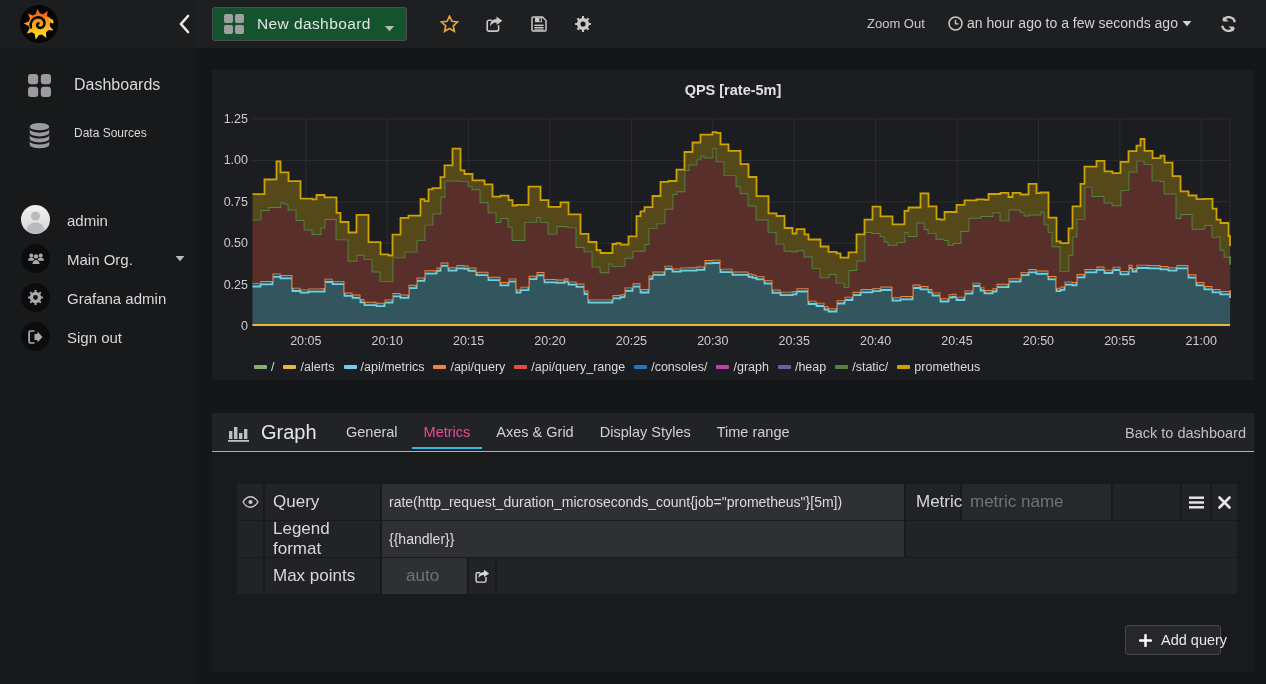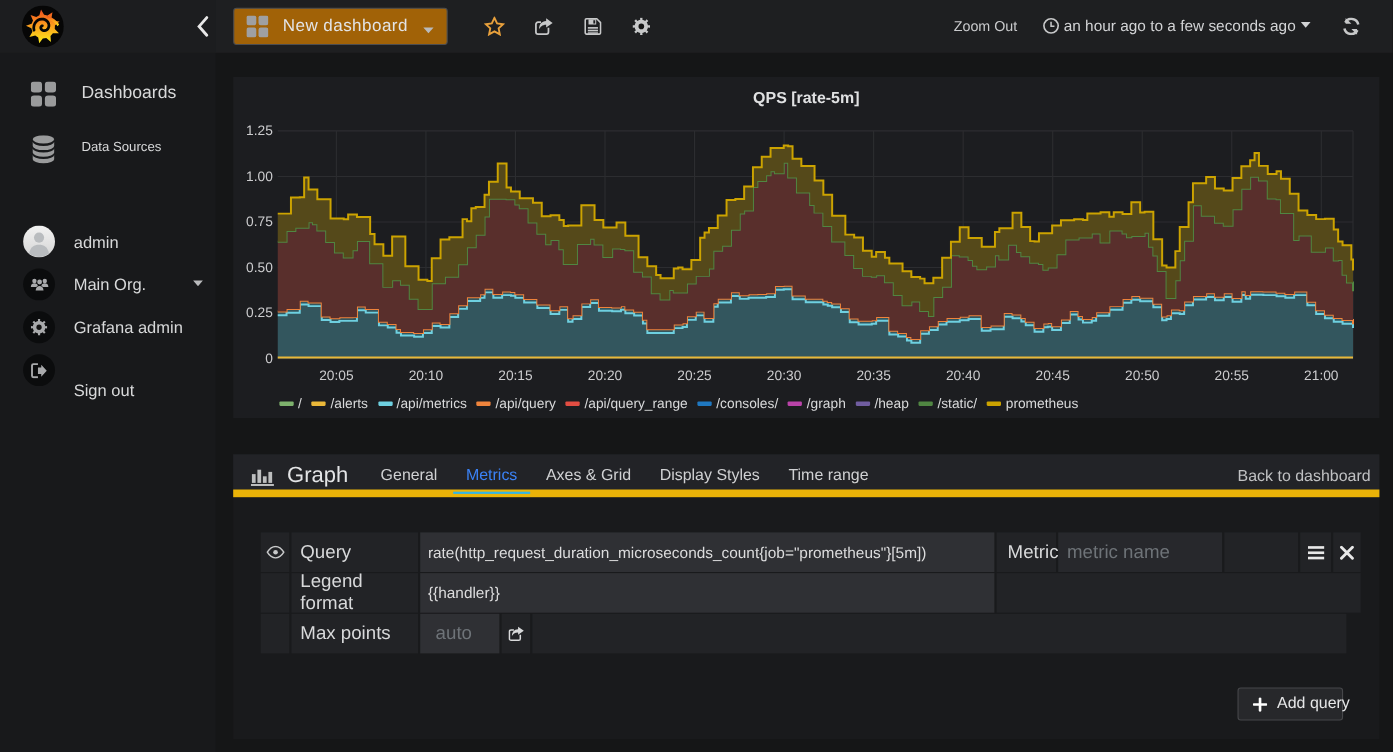--- a/index.html
+++ b/index.html
@@ -1,40 +1,40 @@
 <!DOCTYPE html>
 <html><head><meta charset="utf-8">
 <style>
 * { margin:0; padding:0; box-sizing:border-box; }
 html,body { width:1266px; height:684px; background:#151617; font-family:"Liberation Sans", sans-serif; overflow:hidden; }
 .navbar { position:absolute; left:0; top:0; width:1266px; height:48px; background:#1e1f21; }
 .sidebar { position:absolute; left:0; top:48px; width:196px; height:636px; background:#18191b; }
 .nav-left { position:absolute; left:0; top:0; width:196px; height:48px; background:#1c1d1f; }
 .logo { position:absolute; left:20px; top:5px; }
 .chev { position:absolute; left:178px; top:14px; }
-.dashbtn { position:absolute; left:212px; top:7px; width:195px; height:34px; background:#a16207; border:1px solid #4c4d50; border-radius:3px; color:#e3e4e6; font-size:15.5px; letter-spacing:0.4px; display:flex; align-items:center; }
+.dashbtn { position:absolute; left:212px; top:7px; width:195px; height:34px; background:#14532d; border:1px solid #4c4d50; border-radius:3px; color:#e3e4e6; font-size:15.5px; letter-spacing:0.4px; display:flex; align-items:center; }
 .dashbtn .gi { margin-left:11px; margin-right:13px; display:flex; }
 .dashbtn .cd { margin-left:13px; margin-top:6px; }
 .nicon { position:absolute; top:16px; }
 .ntext { position:absolute; color:#c9cacc;text-align:right; }
 .timetx { position:absolute; left:967px; top:15px; color:#d2d3d5; font-size:14px; }
 .sb-item { position:absolute; color:#d8d9da; font-size:15px; }
 .circ { position:absolute; width:29px; height:29px; border-radius:50%; background:#0b0c0d; display:flex; align-items:center; justify-content:center; }
 .panel1 { position:absolute; left:212px; top:70px; width:1042px; height:310px; background:#1c1d20; }
 .ptitle { position:absolute; left:0; top:12px; width:1042px; text-align:center; color:#e0e1e2; font-size:14.5px; font-weight:bold; }
 .legend { position:absolute; left:42px; top:290px; display:flex; align-items:center; font-size:12.5px; color:#d8d9da; }
 .li { display:flex; align-items:center; margin-right:9px; }
 .sw { width:13px; height:4px; border-radius:1px; margin-right:4px; display:inline-block; }
 .panel2 { position:absolute; left:212px; top:413px; width:1042px; height:259px; background:#191a1c; }
-.p2head { position:absolute; left:0; top:0; width:1042px; height:39px; background:#222327; border-bottom:7px solid #eab308; }
+.p2head { position:absolute; left:0; top:0; width:1042px; height:39px; background:#222327; border-bottom:1px solid #eab308; }
 .gicon { position:absolute; left:16px; top:12px; }
 .gtitle { position:absolute; left:49px; top:8px; font-size:20px; color:#e3e4e6; }
 .tabs { position:absolute; left:134px; top:11px; display:flex; }
 .tab { color:#d0d1d3; font-size:14.5px; margin-right:26px; }
-.tab.act { color:#3b82f6; position:relative; }
+.tab.act { color:#ec4899; position:relative; }
 .tab.act:after { content:""; position:absolute; left:-12px; right:-12px; bottom:-9px; height:2px; background:#33b5e5; }
 .backlink { position:absolute; right:8px; top:12px; color:#c0c1c3; font-size:14.5px; }
 .qtable { position:absolute; left:25px; top:71px; width:1000px; }
 .qrow { display:flex; height:36px; margin-bottom:1px; }
 .qc { background:#222326; margin-right:2px; display:flex; align-items:center; color:#d8d9da; font-size:17px; }
 .qin { background:#2f3034; color:#dcdcdd; }
 .ph { color:#6e7378; }
 .btn { position:absolute; height:30px; background:#27282b; border:1px solid #46474a; border-radius:3px; color:#e6e7e8; font-size:14.5px; display:flex; align-items:center; white-space:nowrap; }
 </style></head>
 <body>
@@ -153,21 +153,21 @@
       <circle cx="10" cy="10" r="3.2" fill="#141414"></circle>
     </svg>
   </div>
 <div class="sb-item" style="left:67px;top:290px">Grafana admin</div>
 <div class="circ" style="left:21px;top:322px">
     <svg width="15" height="14" viewBox="0 0 15 14">
       <path d="M6.5 1 H2.4 A1.3 1.3 0 0 0 1.1 2.3 V11.7 A1.3 1.3 0 0 0 2.4 13 H6.5" fill="none" stroke="#a9aaac" stroke-width="1.7"></path>
       <path d="M6.5 4 L6.5 10 L9.5 10 L9.5 12.5 L14.5 7 L9.5 1.5 L9.5 4 Z" fill="#a9aaac"></path>
     </svg>
   </div>
-<div class="sb-item" style="left:67px;top:347px">Sign out</div>
+<div class="sb-item" style="left:67px;top:329px">Sign out</div>
 
 <div class="panel1">
   <svg width="1042" height="310" style="position:absolute;left:0;top:0">
 <line x1="40.5" y1="256.0" x2="1018.0" y2="256.0" stroke="#2c2d30" stroke-width="1"></line>
 <line x1="40.5" y1="214.6" x2="1018.0" y2="214.6" stroke="#2c2d30" stroke-width="1"></line>
 <line x1="40.5" y1="173.2" x2="1018.0" y2="173.2" stroke="#2c2d30" stroke-width="1"></line>
 <line x1="40.5" y1="131.8" x2="1018.0" y2="131.8" stroke="#2c2d30" stroke-width="1"></line>
 <line x1="40.5" y1="90.4" x2="1018.0" y2="90.4" stroke="#2c2d30" stroke-width="1"></line>
 <line x1="40.5" y1="49.0" x2="1018.0" y2="49.0" stroke="#2c2d30" stroke-width="1"></line>
 <line x1="93.8" y1="49.0" x2="93.8" y2="256.0" stroke="#2c2d30" stroke-width="1"></line>
@@ -274,21 +274,21 @@
     </div>
     <div class="qrow">
       <div class="qc" style="width:26px"></div>
       <div class="qc" style="width:115px;padding-left:8px">Legend format</div>
       <div class="qc qin" style="width:522px;padding-left:7px;font-size:14px">{{handler}}</div>
       <div class="qc" style="width:331px;margin-right:0"></div>
     </div>
     <div class="qrow">
       <div class="qc" style="width:26px"></div>
       <div class="qc" style="width:115px;padding-left:8px">Max points</div>
-      <div class="qc qin" style="width:72px;padding-left:14px">
+      <div class="qc qin" style="width:85px;padding-left:24px">
           <span class="ph">auto</span>
         </div>
       <div class="qc" style="width:26px;justify-content:center">
           <svg width="15" height="14" viewBox="0 0 15 14">
             <path d="M11 8 v3.6 a1.5 1.5 0 0 1 -1.5 1.5 H2.6 a1.5 1.5 0 0 1 -1.5 -1.5 V5.2 A1.5 1.5 0 0 1 2.6 3.7 h2.6" fill="none" stroke="#d8d9da" stroke-width="1.4"></path>
             <path d="M9 0.8 L14.2 4.4 9 8 V5.9 C5.8 5.9 4.3 7.4 3.4 9.2 C3.4 5.5 5.3 3.2 9 3 Z" fill="#d8d9da"></path>
           </svg>
         </div>
       <div class="qc" style="width:740px;margin-right:0"></div>
     </div>

